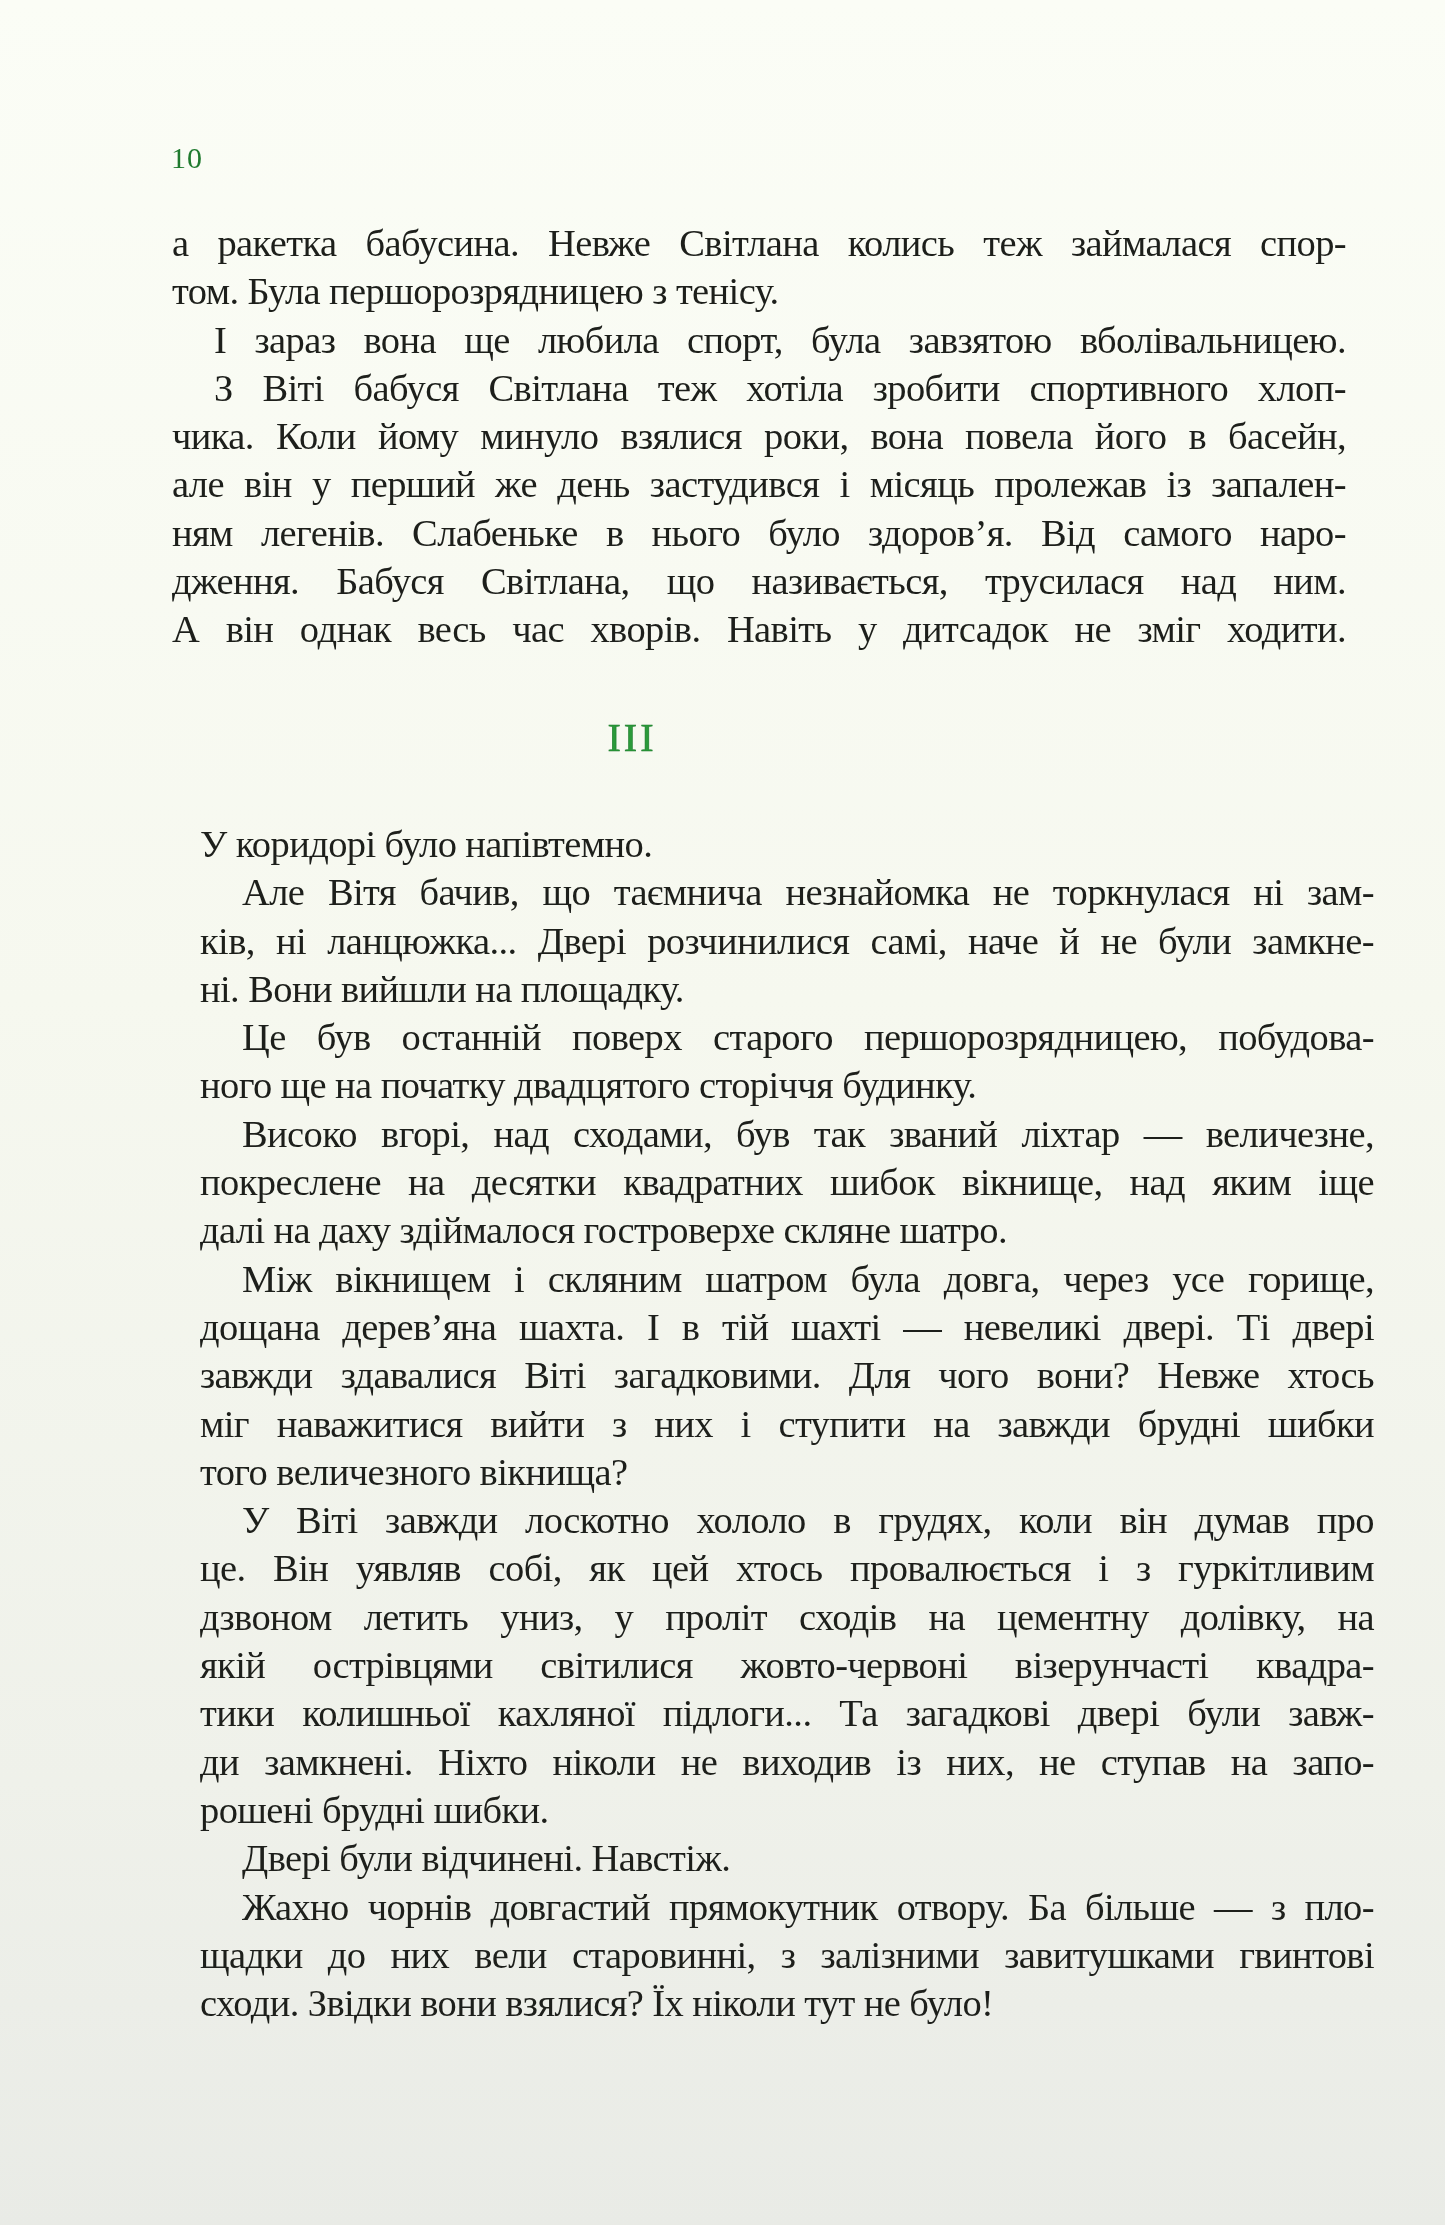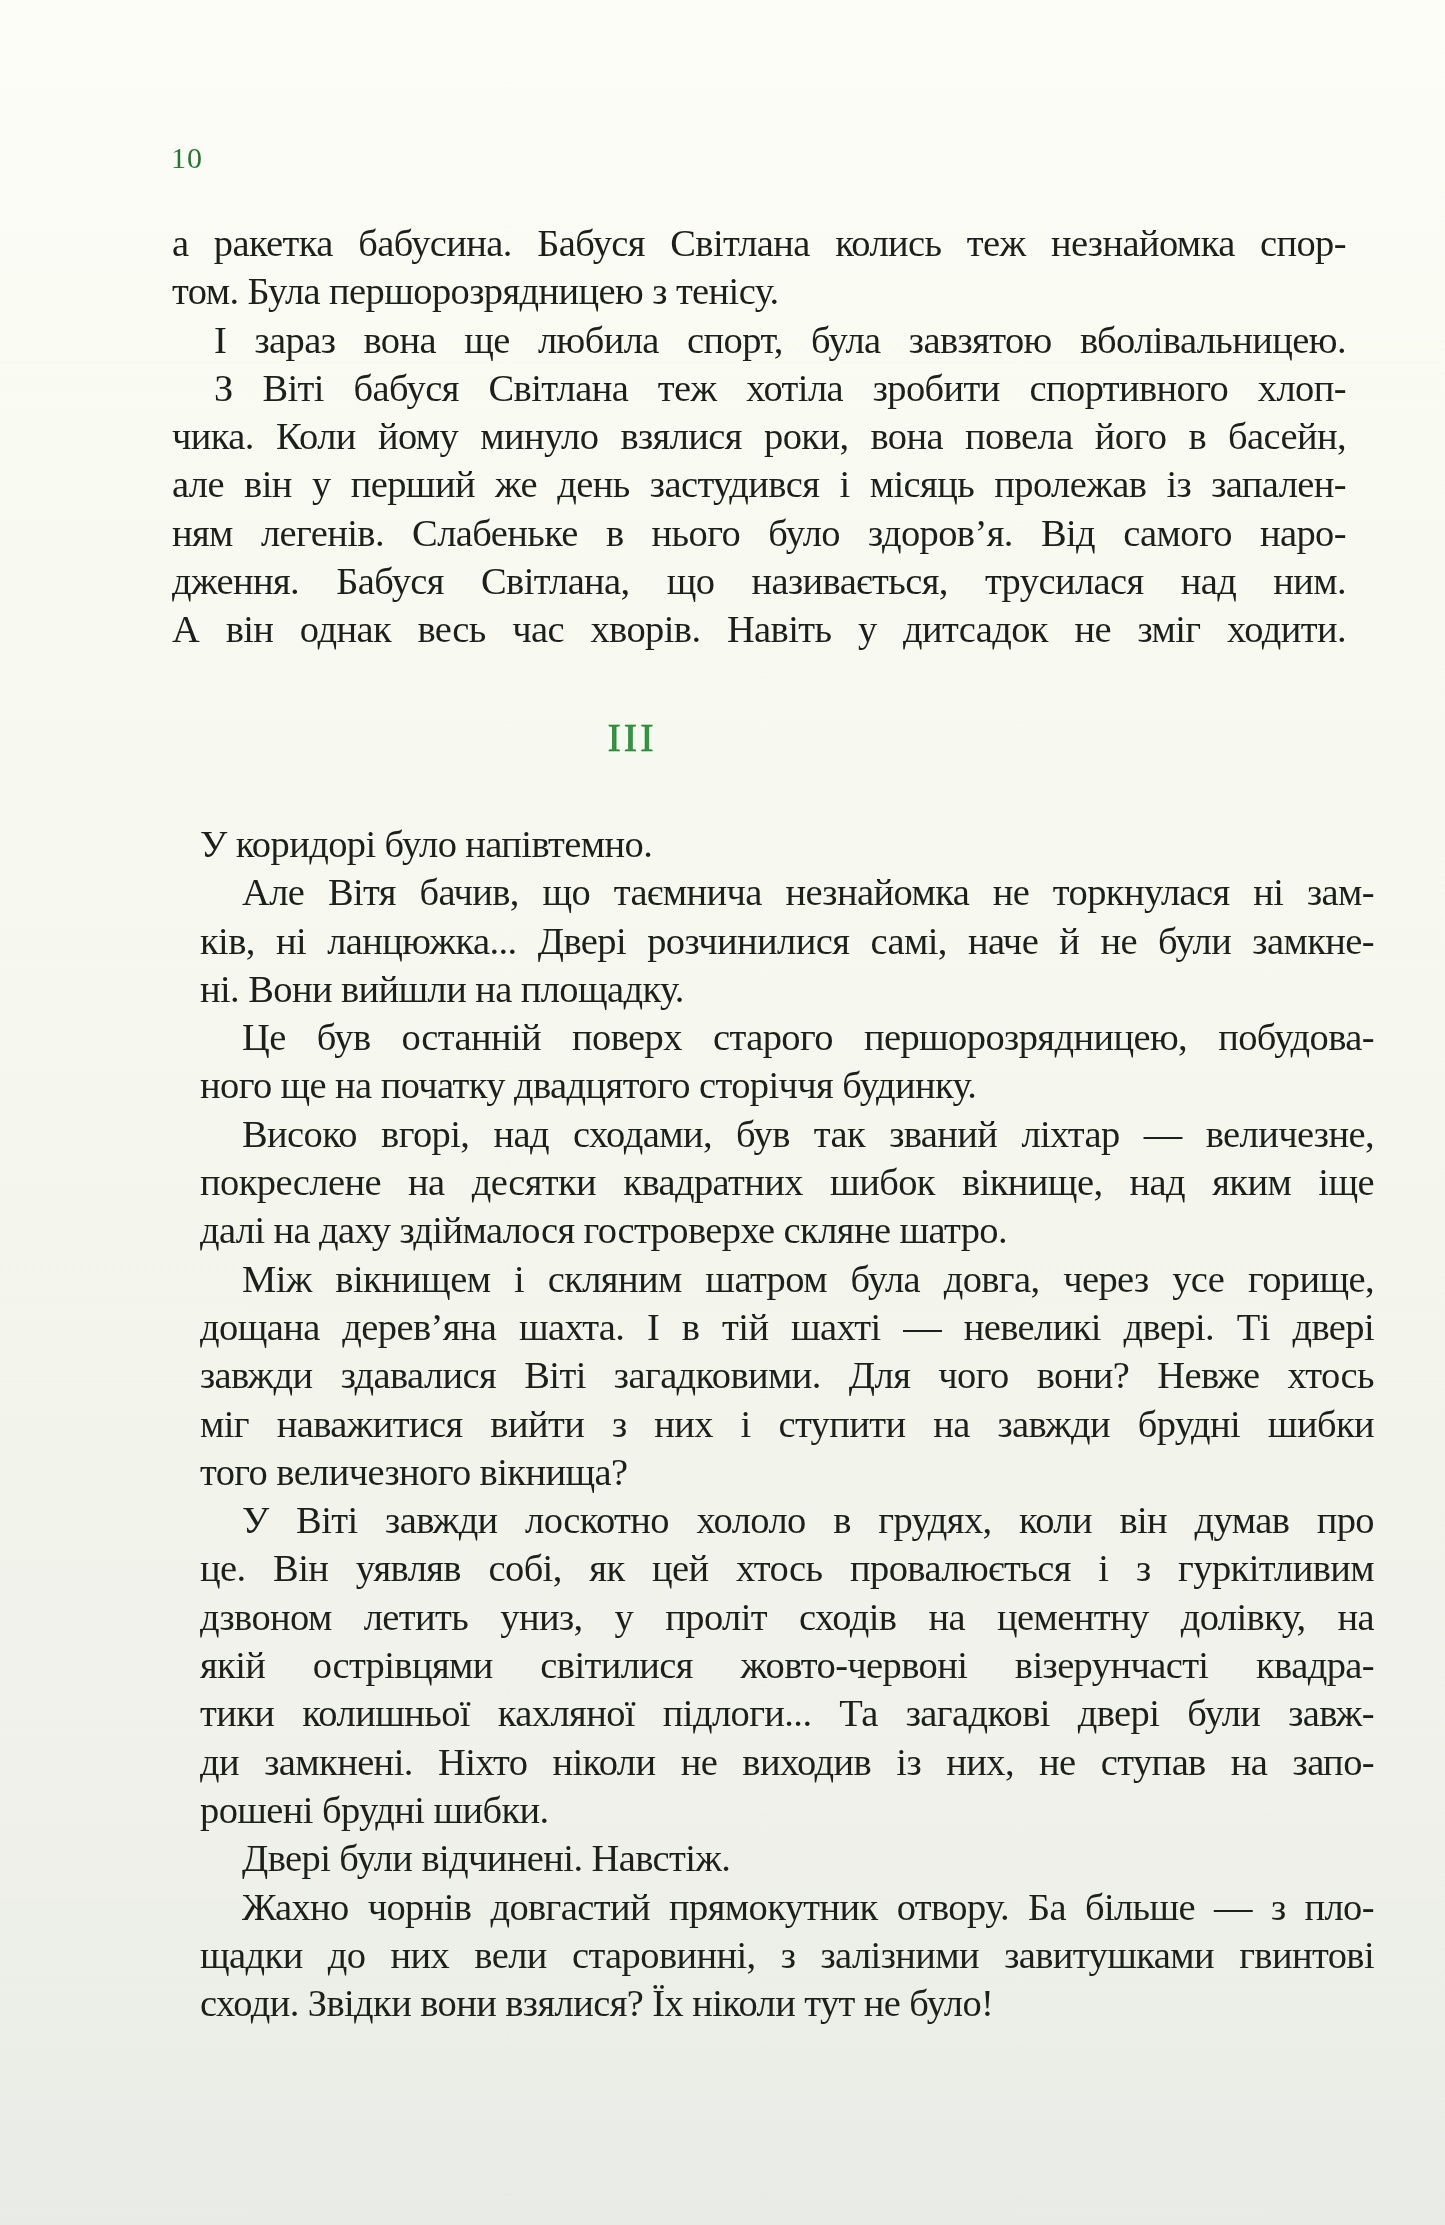--- a/index.html
+++ b/index.html
@@ -65,21 +65,21 @@
       top: 820px;
       margin-left: 28px;
     }
   </style>
 </head>
 <body>
 
 <div class="page-number">10</div>
 
 <div class="text-block" id="section-1">
-    <div class="line">а ракетка бабусина. Бабуся Світлана колись теж незнайомка спор-</div>
+    <div class="line">а ракетка бабусина. Невже Світлана колись теж займалася спор-</div>
     <div class="line last">том. Була першорозрядницею з тенісу.</div>
     <div class="line indent">І зараз вона ще любила спорт, була завзятою вболівальницею.</div>
     <div class="line indent">З Віті бабуся Світлана теж хотіла зробити спортивного хлоп-</div>
     <div class="line">чика. Коли йому минуло взялися роки, вона повела його в басейн,</div>
     <div class="line">але він у перший же день застудився і місяць пролежав із запален-</div>
     <div class="line">ням легенів. Слабеньке в нього було здоров’я. Від самого наро-</div>
     <div class="line">дження. Бабуся Світлана, що називається, трусилася над ним.</div>
     <div class="line">А він однак весь час хворів. Навіть у дитсадок не зміг ходити.</div>
   </div>
 

